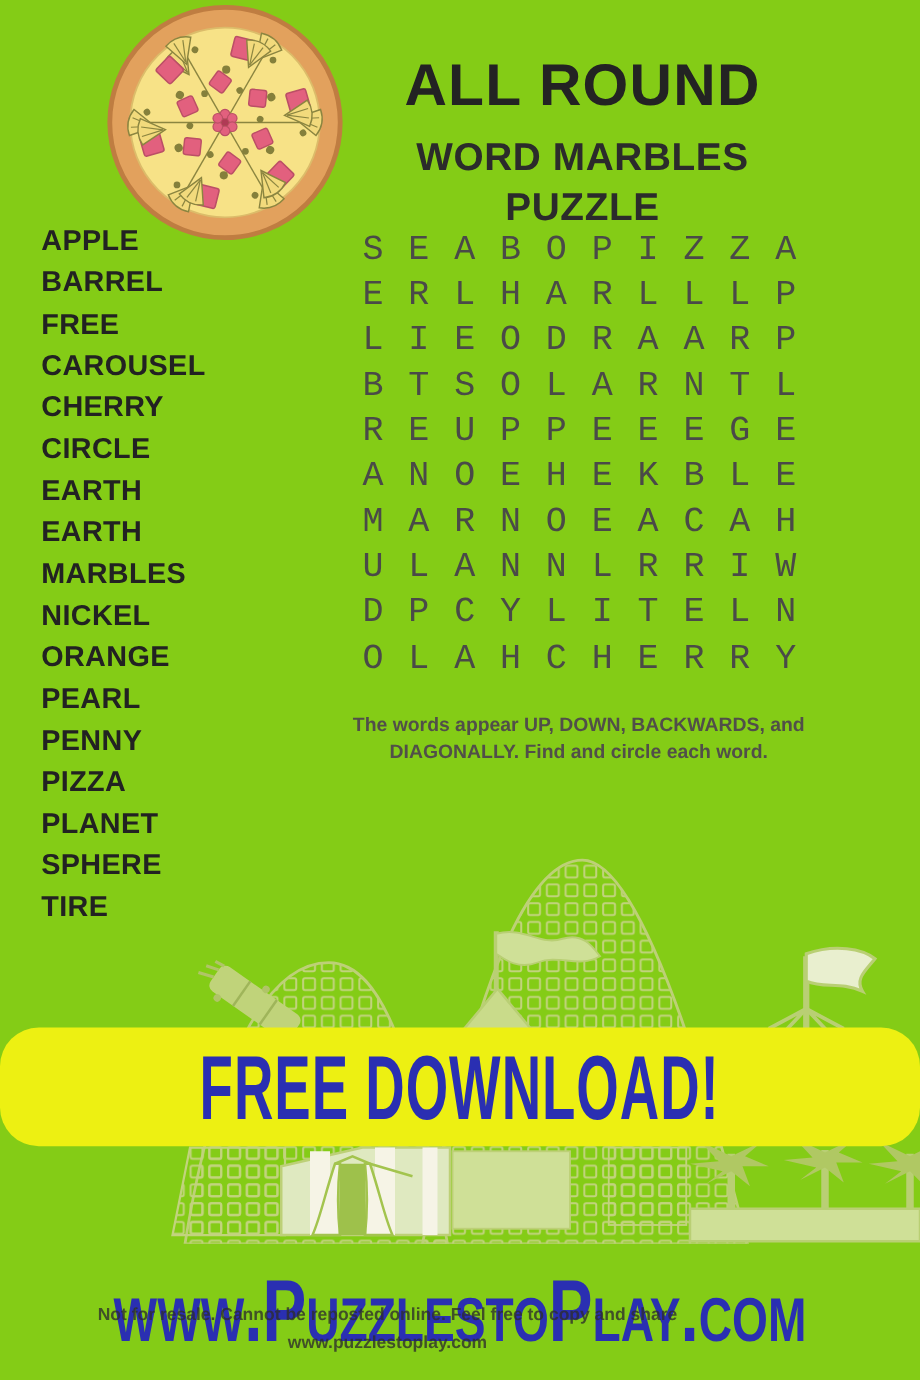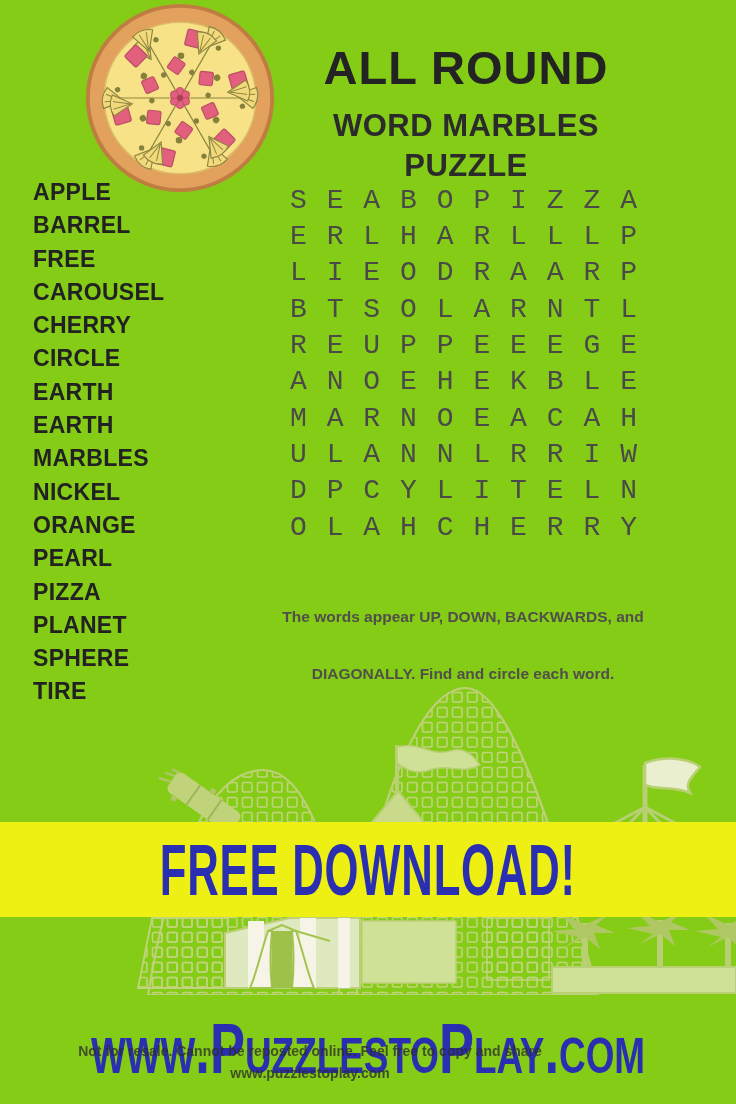--- a/index.html
+++ b/index.html
@@ -19,28 +19,28 @@
   .word{font-size:23px;font-weight:700;color:#222;line-height:33.3px;letter-spacing:0.3px;}
 
   
   .grid{position:absolute;left:280px;top:182px;z-index:2;}
   .grid-row{display:flex;height:36.35px;}
   .grid-cell{width:36.7px;height:36.35px;display:flex;align-items:center;justify-content:center;
              font-family:"Liberation Mono","DejaVu Sans Mono",monospace;font-size:28px;color:#4a4a48;}
 
   
   .instructions{position:absolute;left:258px;top:570px;width:410px;text-align:center;z-index:2;}
-  .instructions div{font-size:15.5px;font-weight:700;color:#514f49;line-height:21px;margin-top:36px;}
+  .instructions div{font-size:15.5px;font-weight:700;color:#514f49;line-height:21px;}
 
   
   .scene{position:absolute;left:0;top:645px;width:736px;height:350px;z-index:1;}
 
   
   .banner{position:absolute;left:0;top:822px;width:736px;height:95px;background:#edf012;z-index:3;
-          display:flex;align-items:center;justify-content:center;}
+          display:flex;align-items:center;justify-content:center;border-radius:31px;}
   .banner-text{font-size:56px;font-weight:700;color:#2a2fb2;letter-spacing:1px;white-space:nowrap;
                transform:scale(0.78,1.30);}
 
   
   .site-url{position:absolute;left:0;top:1002px;width:736px;text-align:center;z-index:4;
             font-size:64px;font-weight:700;color:#2a2fb2;font-variant:small-caps;white-space:nowrap;
             line-height:95px;transform:scale(0.82,1.10);}
   .watermark{position:absolute;left:0;top:1040px;width:620px;text-align:center;z-index:5;}
   .watermark div{font-size:14px;font-weight:700;color:rgba(45,45,45,0.78);line-height:22px;}
 </style>
@@ -104,20 +104,21 @@
       <li class="word">FREE</li>
       <li class="word">CAROUSEL</li>
       <li class="word">CHERRY</li>
       <li class="word">CIRCLE</li>
       <li class="word">EARTH</li>
       <li class="word">EARTH</li>
       <li class="word">MARBLES</li>
       <li class="word">NICKEL</li>
       <li class="word">ORANGE</li>
       <li class="word">PEARL</li>
+      <li class="word">PENNY</li>
       <li class="word">PIZZA</li>
       <li class="word">PLANET</li>
       <li class="word">SPHERE</li>
       <li class="word">TIRE</li>
     </ul>
 
   <div class="grid">
       <div class="grid-row">
         <span class="grid-cell">S</span>
         <span class="grid-cell">E</span>

